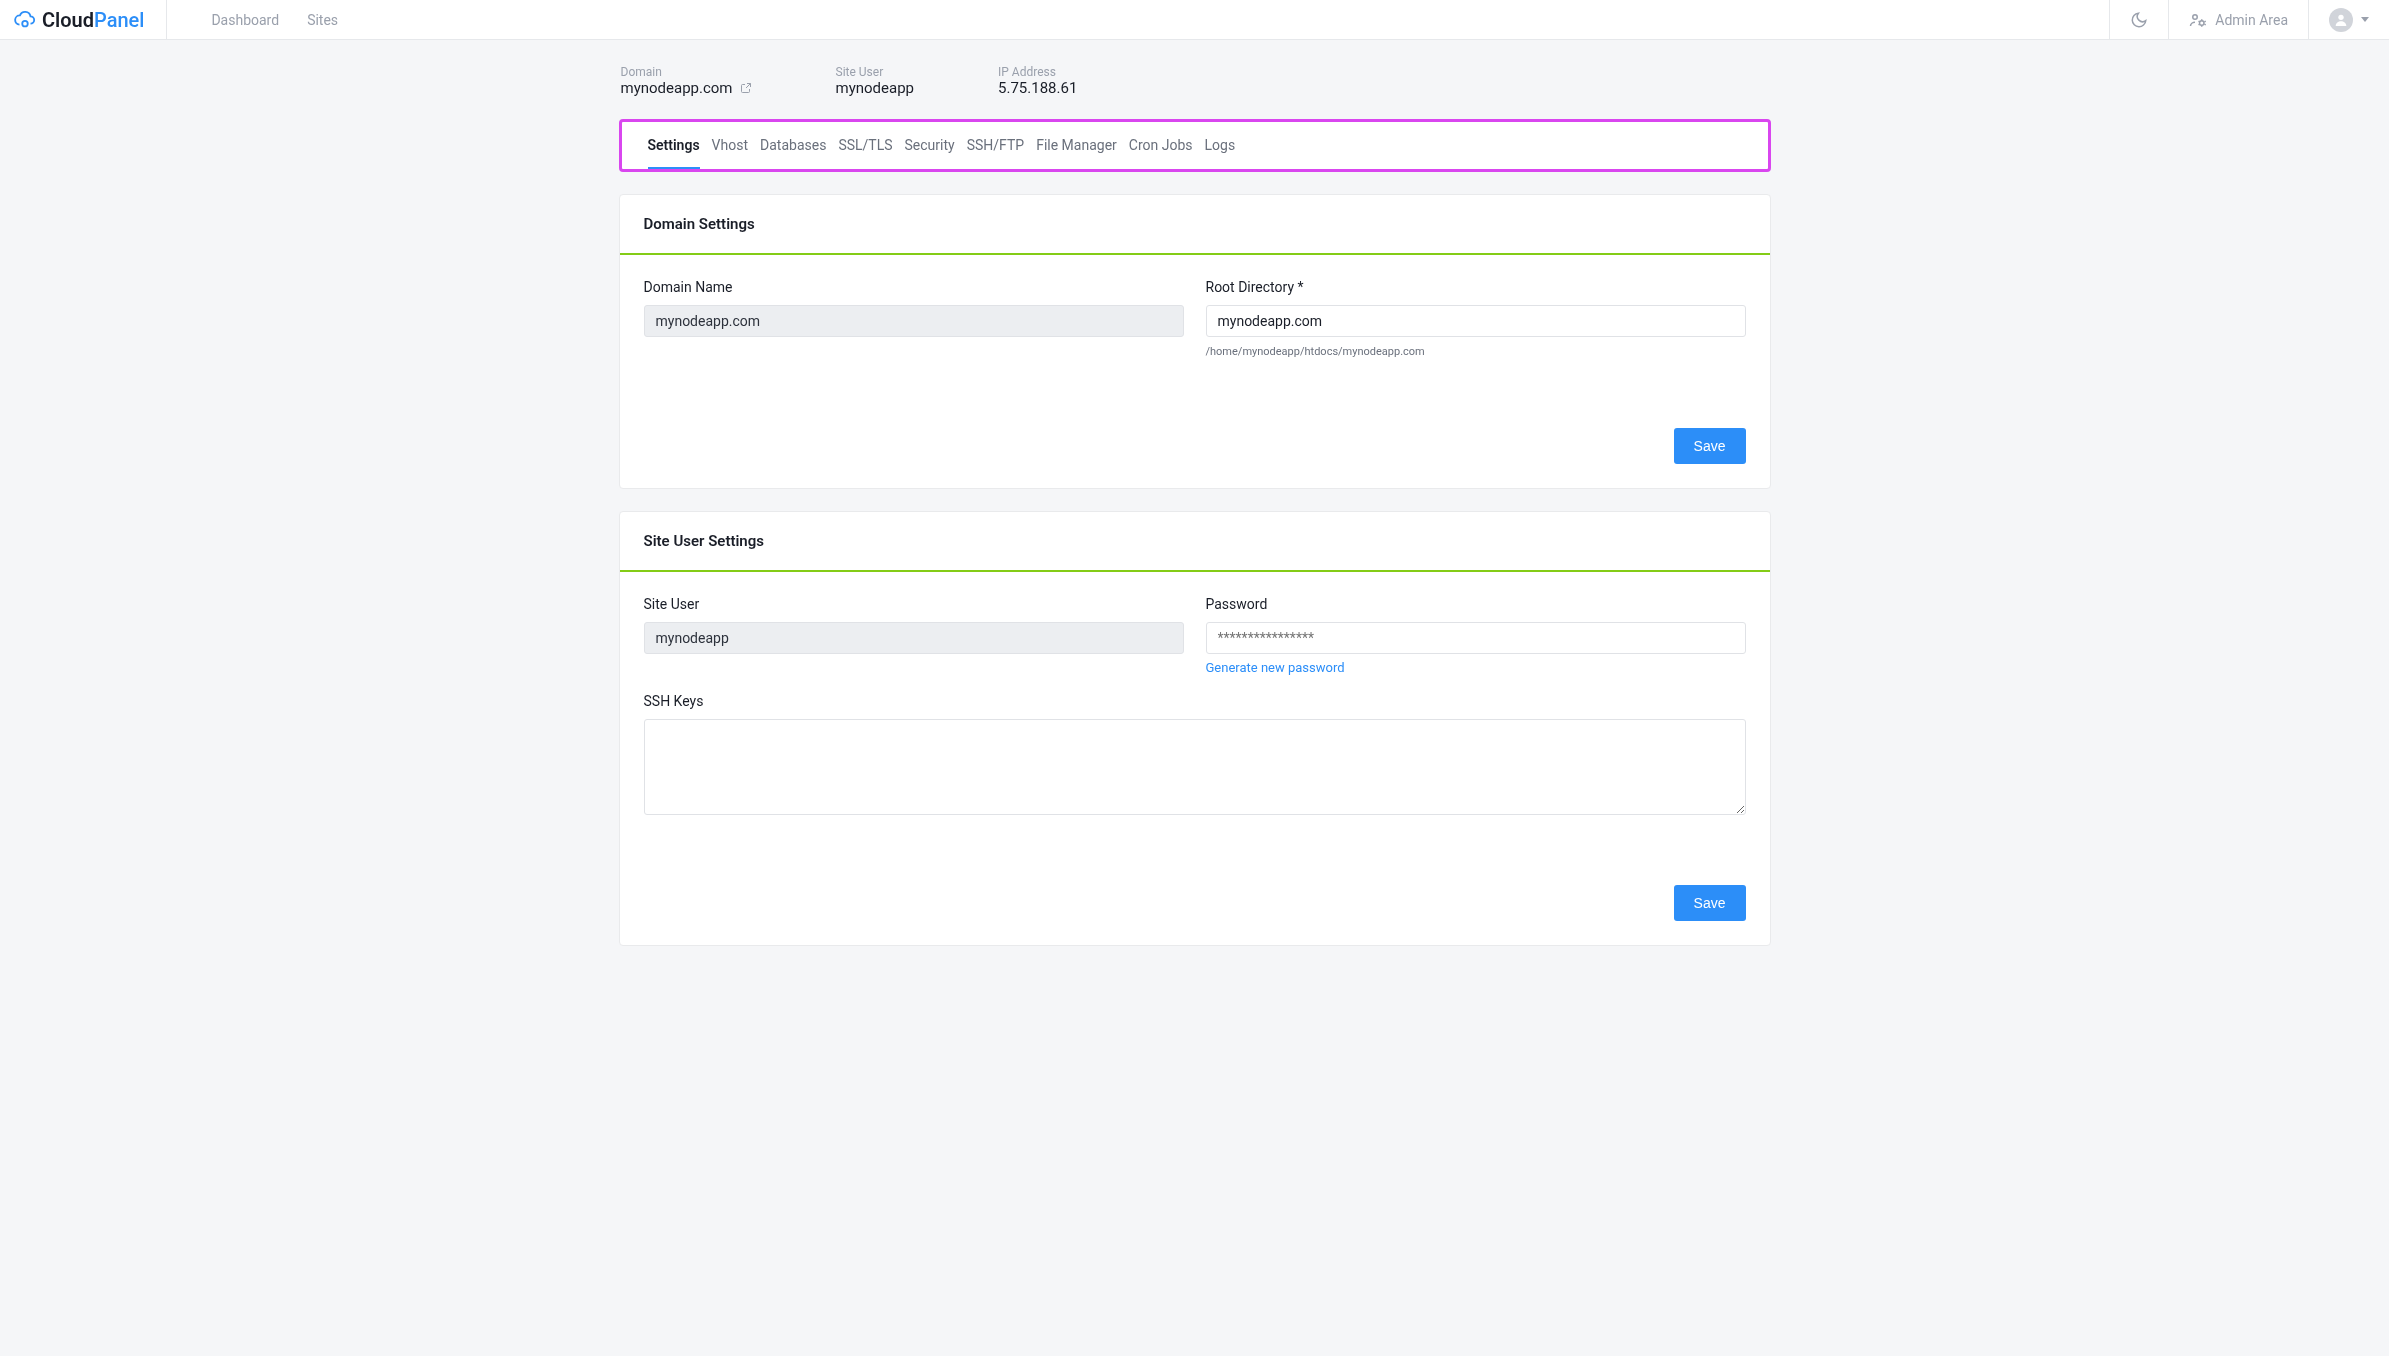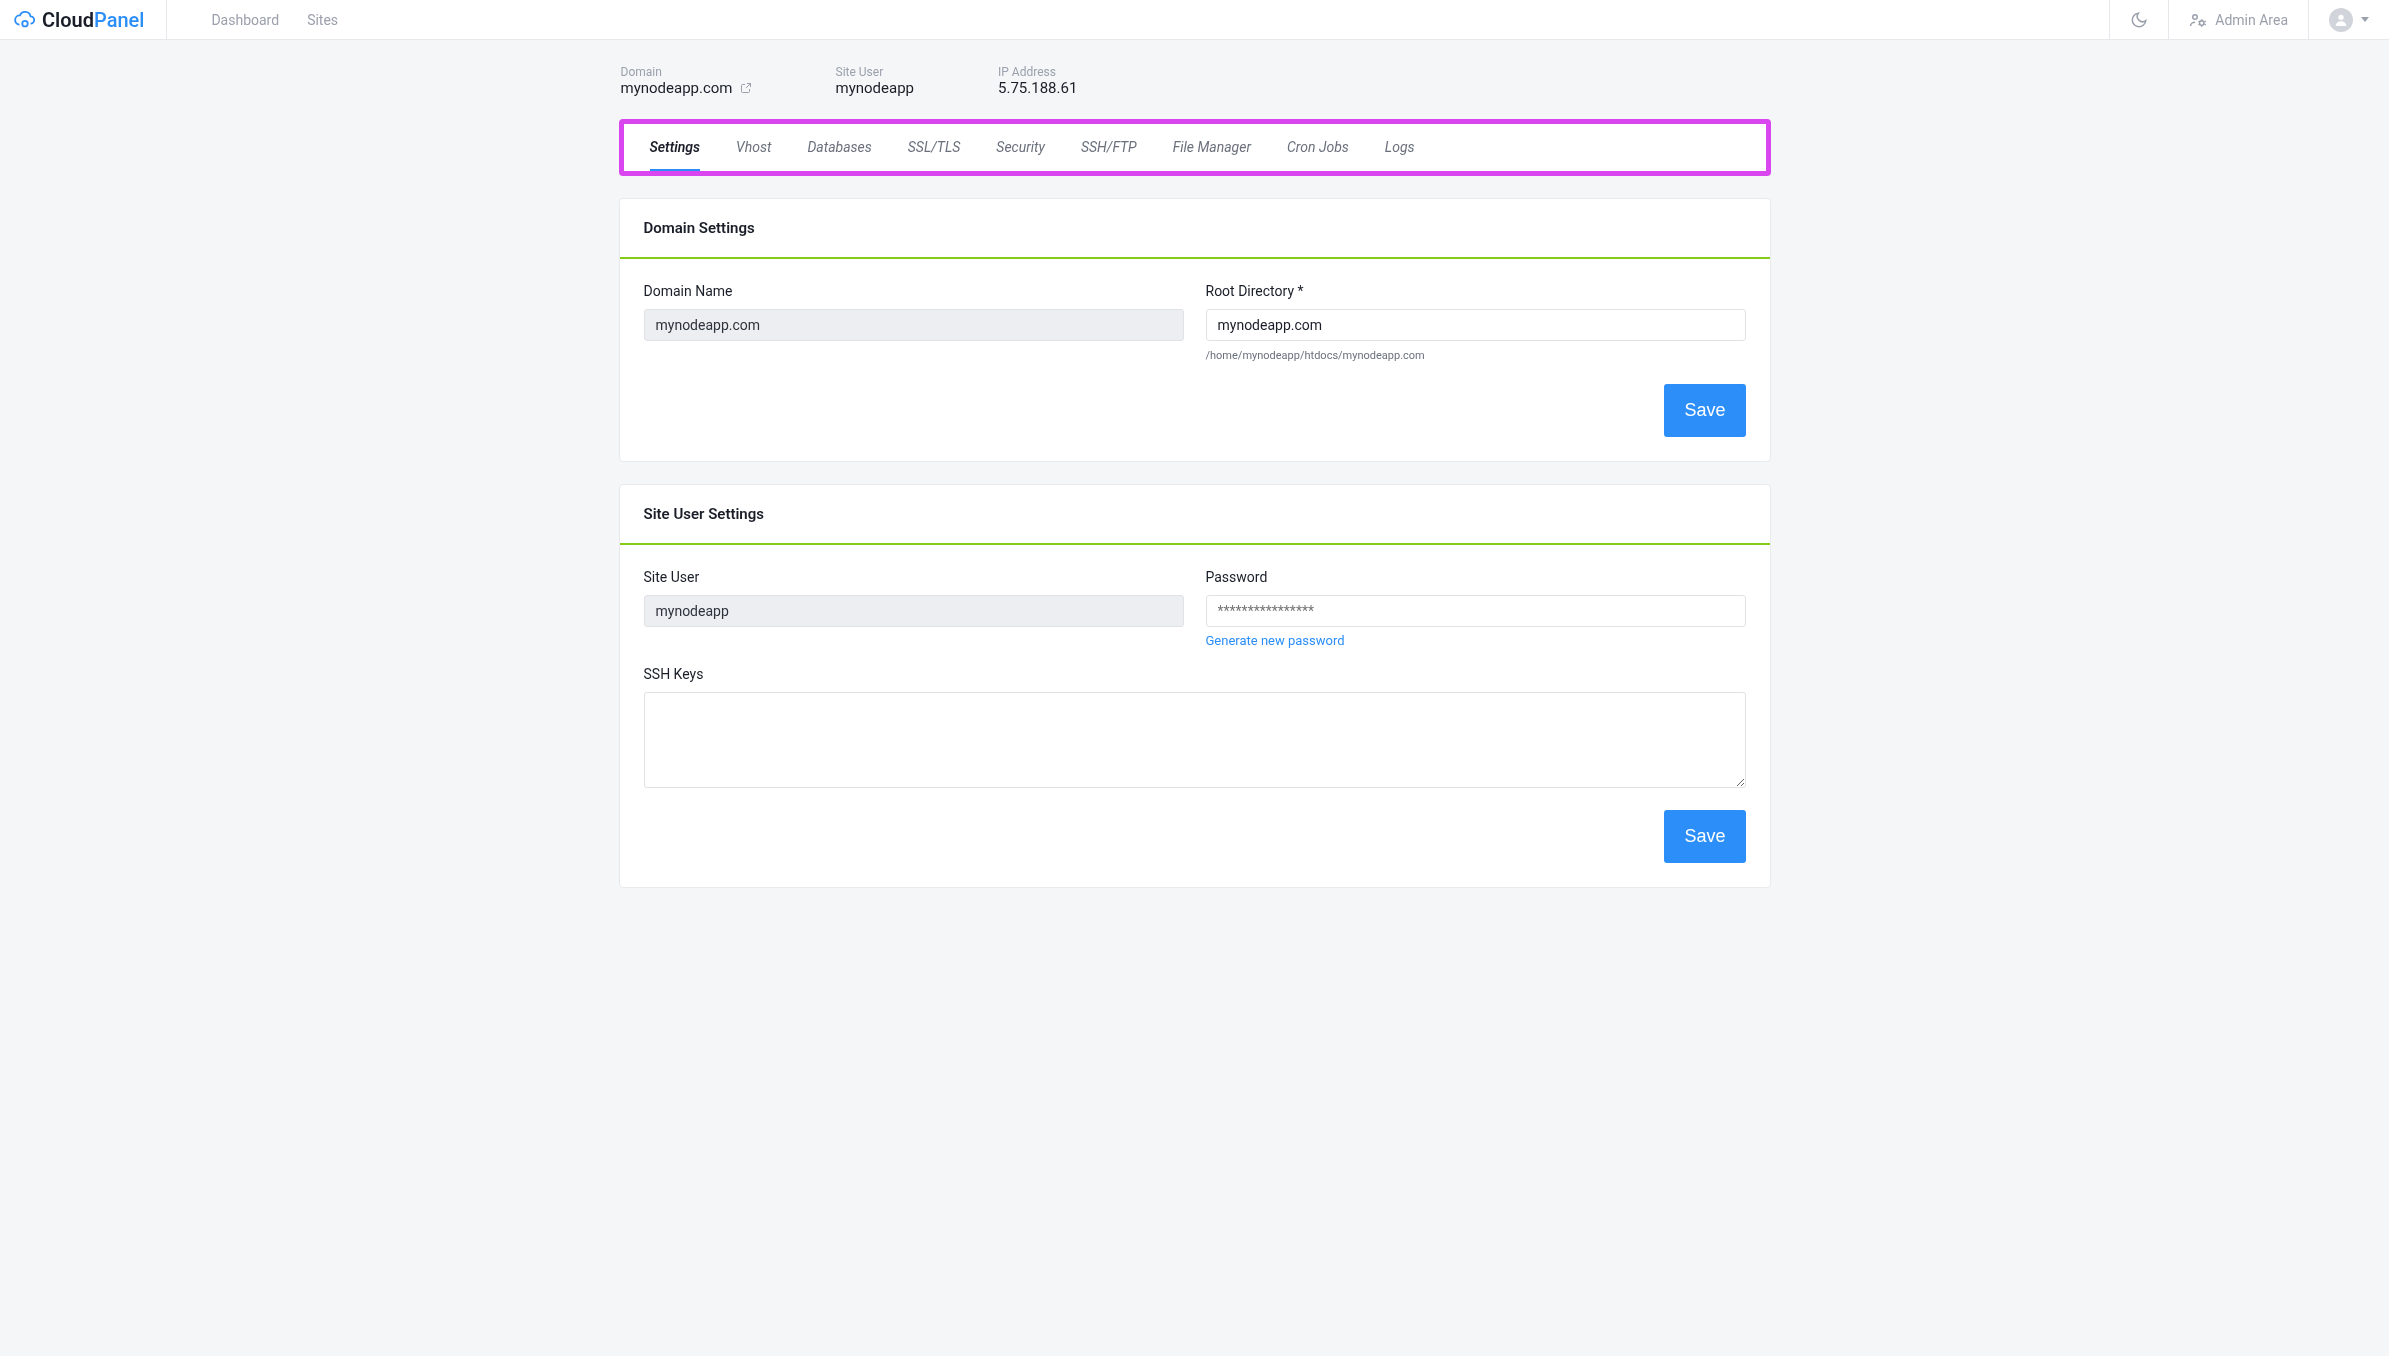--- a/index.html
+++ b/index.html
@@ -77,26 +77,25 @@
     padding: 0 2px 22px;
   }
   .sh-block { display:flex; flex-direction:column; gap:0; }
   .sh-label { font-size: 12px; color: #9aa0ac; }
   .sh-value { font-size: 15px; color: #1a1e28; display:flex; align-items:center; gap:7px; }
   .ext-icon { width:12px; height:12px; color:#9aa0ac; }
 
   
   .tabs {
     display: flex;
-    gap: 36px;
+    gap: 12px;
     background: #fff;
-    border: 5px solid #d946ef;
+    border: 3px solid #d946ef;
     border-radius: 4px;
     padding: 0 26px;
-    font-style: italic;
   }
   .tab {
     padding: 15px 0 14px;
     color: #6a707c;
     font-size: 14px;
     cursor: pointer;
     border-bottom: 2px solid transparent;
   }
   .tab.active {
     color: #1a1e28;
@@ -140,23 +139,24 @@
   }
   textarea.input { height:96px; padding:8px 11px; resize:vertical; }
   .help-text { font-size:11px; color:#6a707c; margin-top:8px; }
   .link { font-size:13px; color:#2c8ef8; margin-top:6px; cursor:pointer; }
   .card-actions { display:flex; justify-content:flex-end; margin-top:22px; }
   .btn-primary {
     background:#2c8ef8;
     color:#fff;
     border:none;
     border-radius:3px;
-    padding:16px 20px;
-    font-size:18px;
+    padding:10px 20px;
+    font-size:14px;
     cursor:pointer;
+    margin-top:48px;
   }
 </style>
 </head>
 <body>
 
 <div class="topbar">
   <div class="topbar-left">
     <div class="logo">
       <svg class="logo-icon" viewBox="0 0 24 24" fill="none" stroke="#2c8ef8" stroke-width="2">
         <path d="M18 16a4 4 0 0 0 0-8 6 6 0 0 0-11.5-1A5 5 0 0 0 6 17"></path>

